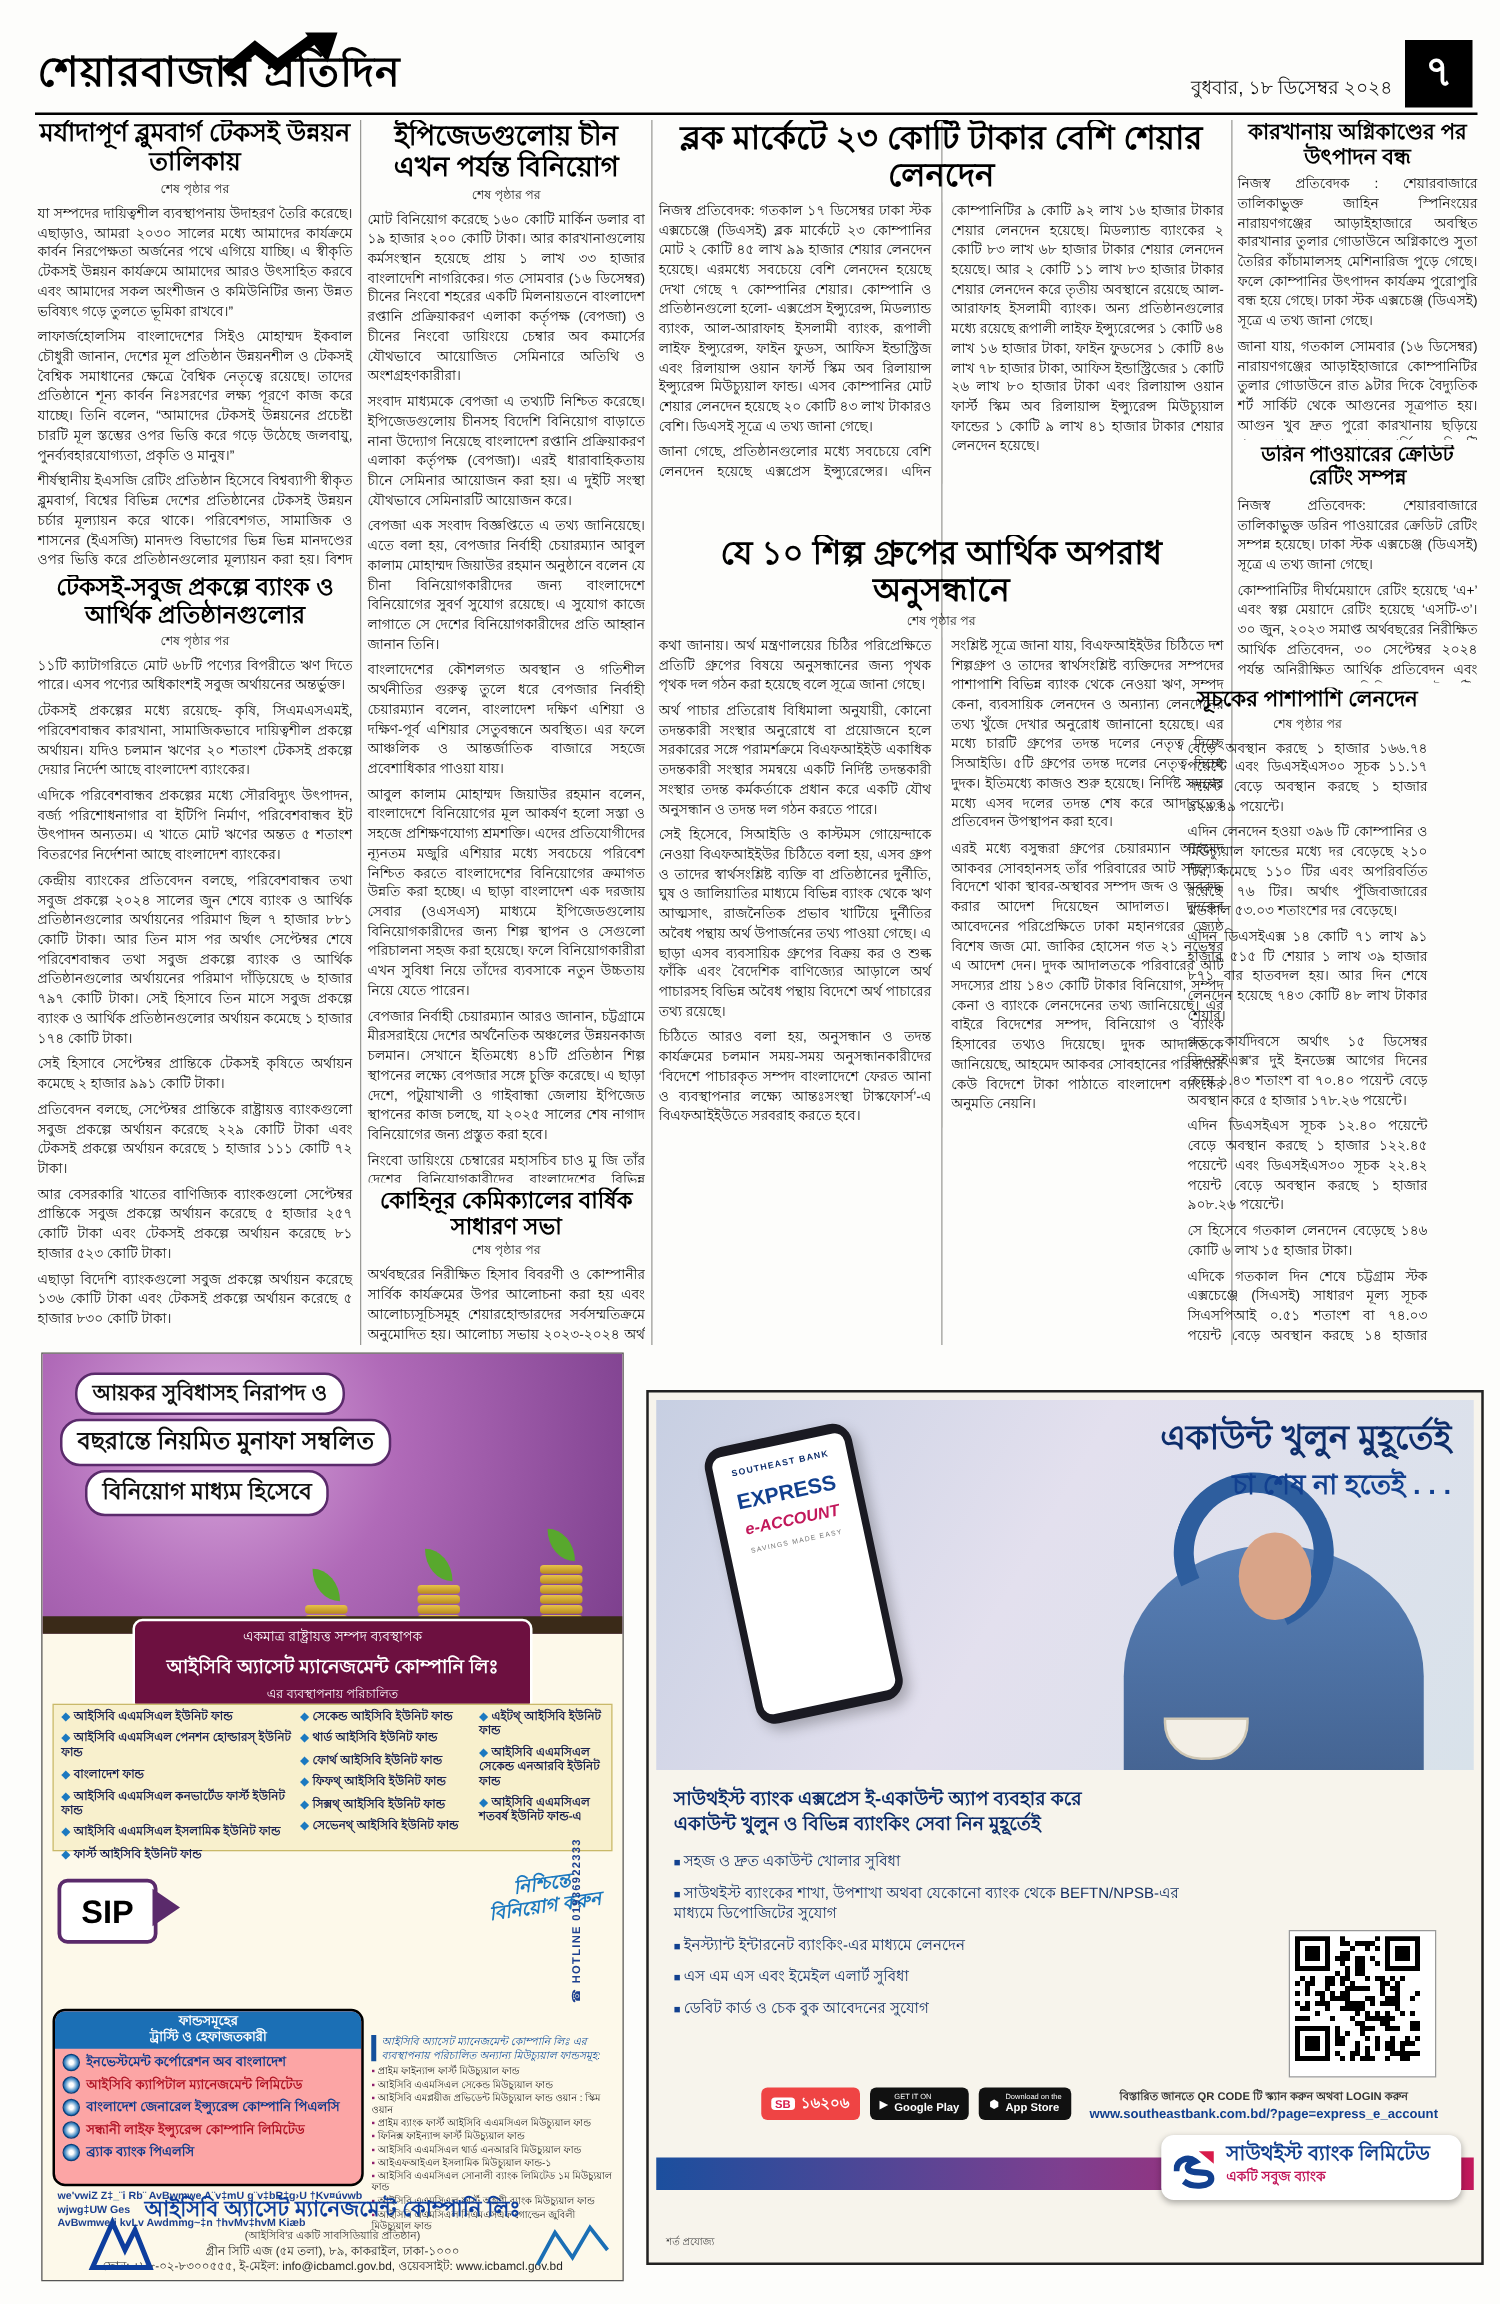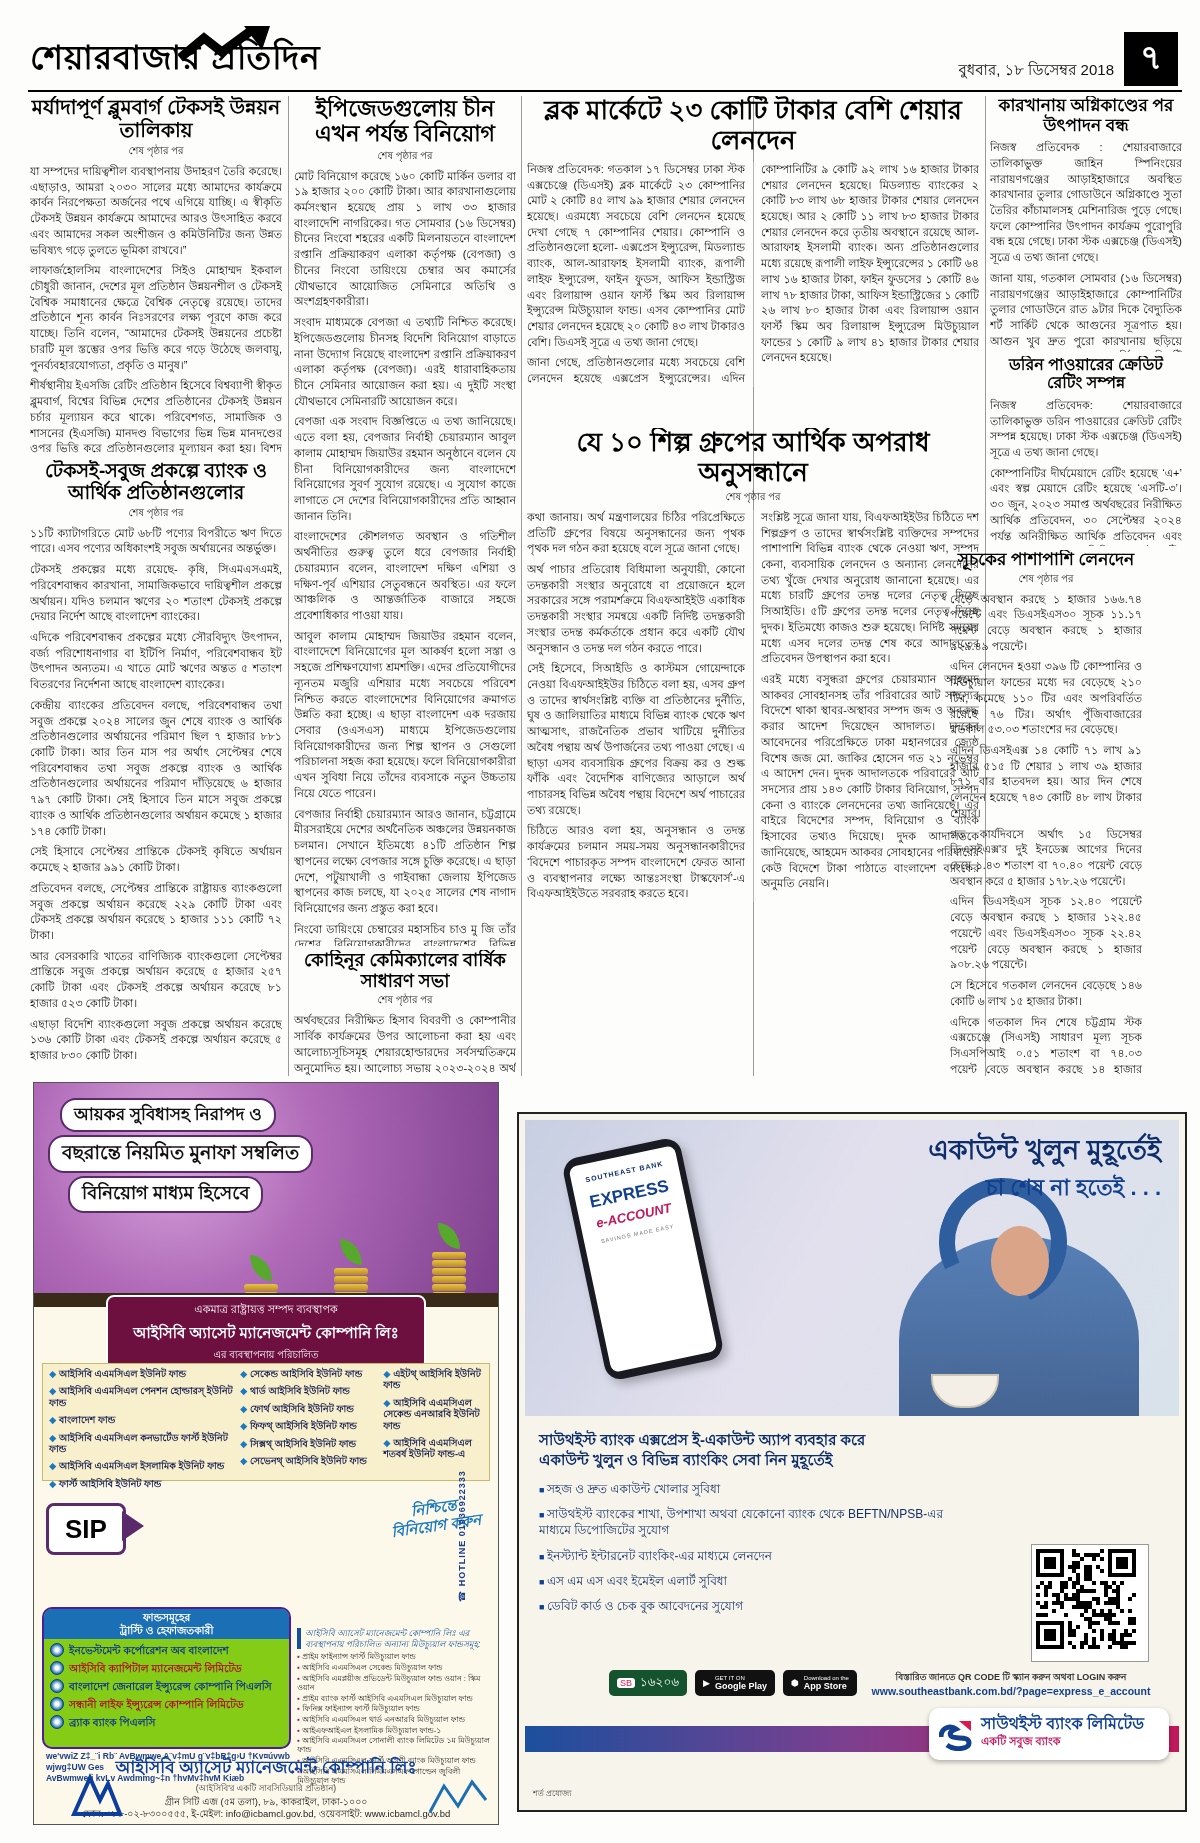--- a/index.html
+++ b/index.html
@@ -50,21 +50,21 @@
   #sip-text{position:absolute;left:106px;top:0;width:230px;height:96px;border:2px solid #5a2a6b;border-radius:6px;
             background:#fff;padding:4px 8px;box-sizing:border-box;}
   #sip-text .s0{font-size:8.5px;color:#333;}
   #sip-text .s1,#sip-text .s3{font-size:10px;font-weight:bold;color:#8e1d6b;}
   #sip-text .s2{font-size:10.5px;font-weight:bold;color:#8e1d6b;}
   #sip-script{position:absolute;left:345px;top:14px;width:96px;font-size:15px;font-weight:bold;font-style:italic;
               color:#1b79c0;transform:rotate(-8deg);text-align:center;line-height:1.2;}
   #sip-hotline{position:absolute;right:-38px;top:46px;transform:rotate(-90deg);font-size:9px;font-weight:bold;
                color:#1b3f8f;letter-spacing:1px;white-space:nowrap;}
   #lad-lower{position:absolute;left:8px;right:8px;top:524px;height:142px;display:flex;}
-  #trustee{width:56%;background:#84cc16;border:2px solid #4c1d95;border-radius:10px;overflow:hidden;margin-right:6px;}
+  #trustee{width:56%;background:#fca5a5;border:2px solid #000000;border-radius:10px;overflow:hidden;margin-right:6px;}
   #trustee .t-head{background:#1b6fb5;color:#fff;text-align:center;font-size:10.5px;font-weight:bold;padding:2px 0;line-height:1.25;}
   #trustee ul{list-style:none;margin:4px 6px;padding:0;}
   #trustee li{font-size:10.5px;font-weight:bold;margin:0 0 4px;display:flex;align-items:center;line-height:1.15;}
   #trustee li:nth-child(odd){color:#103a8c;} #trustee li:nth-child(even){color:#b01324;}
   .t-logo{display:inline-block;width:12px;height:12px;border-radius:50%;margin-right:5px;flex:0 0 12px;
           background:radial-gradient(circle,#fff 20%,#1b6fb5 70%);border:1px solid #0d3e77;}
   #otherfunds{width:44%;margin-top:21px;}
   #otherfunds .of-title{font-size:8.5px;font-style:italic;color:#14509c;border-left:4px solid #14509c;
                         padding-left:4px;line-height:1.25;margin-bottom:3px;}
   #otherfunds ul{list-style:none;margin:0;padding:0;}
@@ -102,21 +102,21 @@
   #rad-mid .m1,#rad-mid .m2{font-size:15px;font-weight:bold;color:#0d2d6b;line-height:1.3;}
   #rad-bullets{list-style:none;margin:12px 0 0;padding:0;}
   #rad-bullets li{font-size:12px;color:#143063;margin:0 0 9px;line-height:1.35;}
   #rad-bullets li::before{content:"■ ";color:#12408f;font-size:9px;}
   #rad-qr{position:absolute;right:36px;top:430px;width:108px;height:108px;background:#fff;padding:4px;border:1px solid #999;}
   #rad-note{position:absolute;right:24px;top:556px;width:300px;text-align:center;}
   #rad-note .n1{font-size:9px;font-weight:bold;color:#333;}
   #rad-note .n2{font-size:10.5px;font-weight:bold;color:#12408f;}
   #rad-badges{position:absolute;left:90px;top:556px;display:flex;gap:8px;align-items:center;}
   .badge{height:26px;border-radius:5px;display:flex;align-items:center;padding:0 8px;font-size:9px;color:#fff;}
-  .badge.hot{background:#14532d;font-weight:normal;font-size:12px;}
+  .badge.hot{background:#ef4444;font-weight:bold;font-size:12px;}
   .badge.store{background:#111;}
   .badge .tiny{font-size:6px;display:block;line-height:1;}
   #rad-strip{position:absolute;left:6px;right:6px;top:612px;height:26px;
              background:linear-gradient(90deg,#1b4f9e,#7e3f8f,#c2185b);}
   #rad-logo{position:absolute;right:16px;top:594px;width:240px;height:52px;background:#fff;border-radius:10px;
             box-shadow:0 2px 5px rgba(0,0,0,.3);display:flex;align-items:center;padding:0 10px;box-sizing:border-box;}
   #sb-mark{width:34px;height:34px;margin-right:8px;flex:0 0 34px;}
   #rad-logo .bn{font-size:16px;font-weight:bold;color:#12408f;line-height:1.05;}
   #rad-logo .bt{font-size:11px;color:#c2185b;font-weight:bold;}
   #rad-terms{position:absolute;left:14px;bottom:10px;font-size:8px;color:#444;}
@@ -126,21 +126,21 @@
 
 <div id="page">
 
   <div id="masthead-logo">
     <svg id="masthead-arrow" width="96" height="40" viewBox="0 0 96 40">
       <path d="M2 34 L26 14 L44 28 L74 6" fill="none" stroke="#000" stroke-width="9"></path>
       <path d="M66 2 L92 2 L84 26 Z" fill="#000"></path>
     </svg>
     <div id="masthead-title">শেয়ারবাজার প্রতিদিন</div>
   </div>
-  <div id="edition-date">বুধবার, ১৮ ডিসেম্বর 2018</div>
+  <div id="edition-date">বুধবার, ১৮ ডিসেম্বর ২০২৪</div>
   <div id="page-number">৭</div>
   <div class="head-rule"></div>
 
   <div class="vsep" style="left:288px"></div>
   <div class="vsep" style="left:521px"></div>
   <div class="vsep" style="left:753px"></div>
   <div class="vsep" style="left:985px"></div>
 
   <section class="article" style="left:30px;top:96px;width:252px;height:360px">
     <h2 style="font-size:20px">মর্যাদাপূর্ণ ব্লুমবার্গ টেকসই উন্নয়ন তালিকায়</h2>

